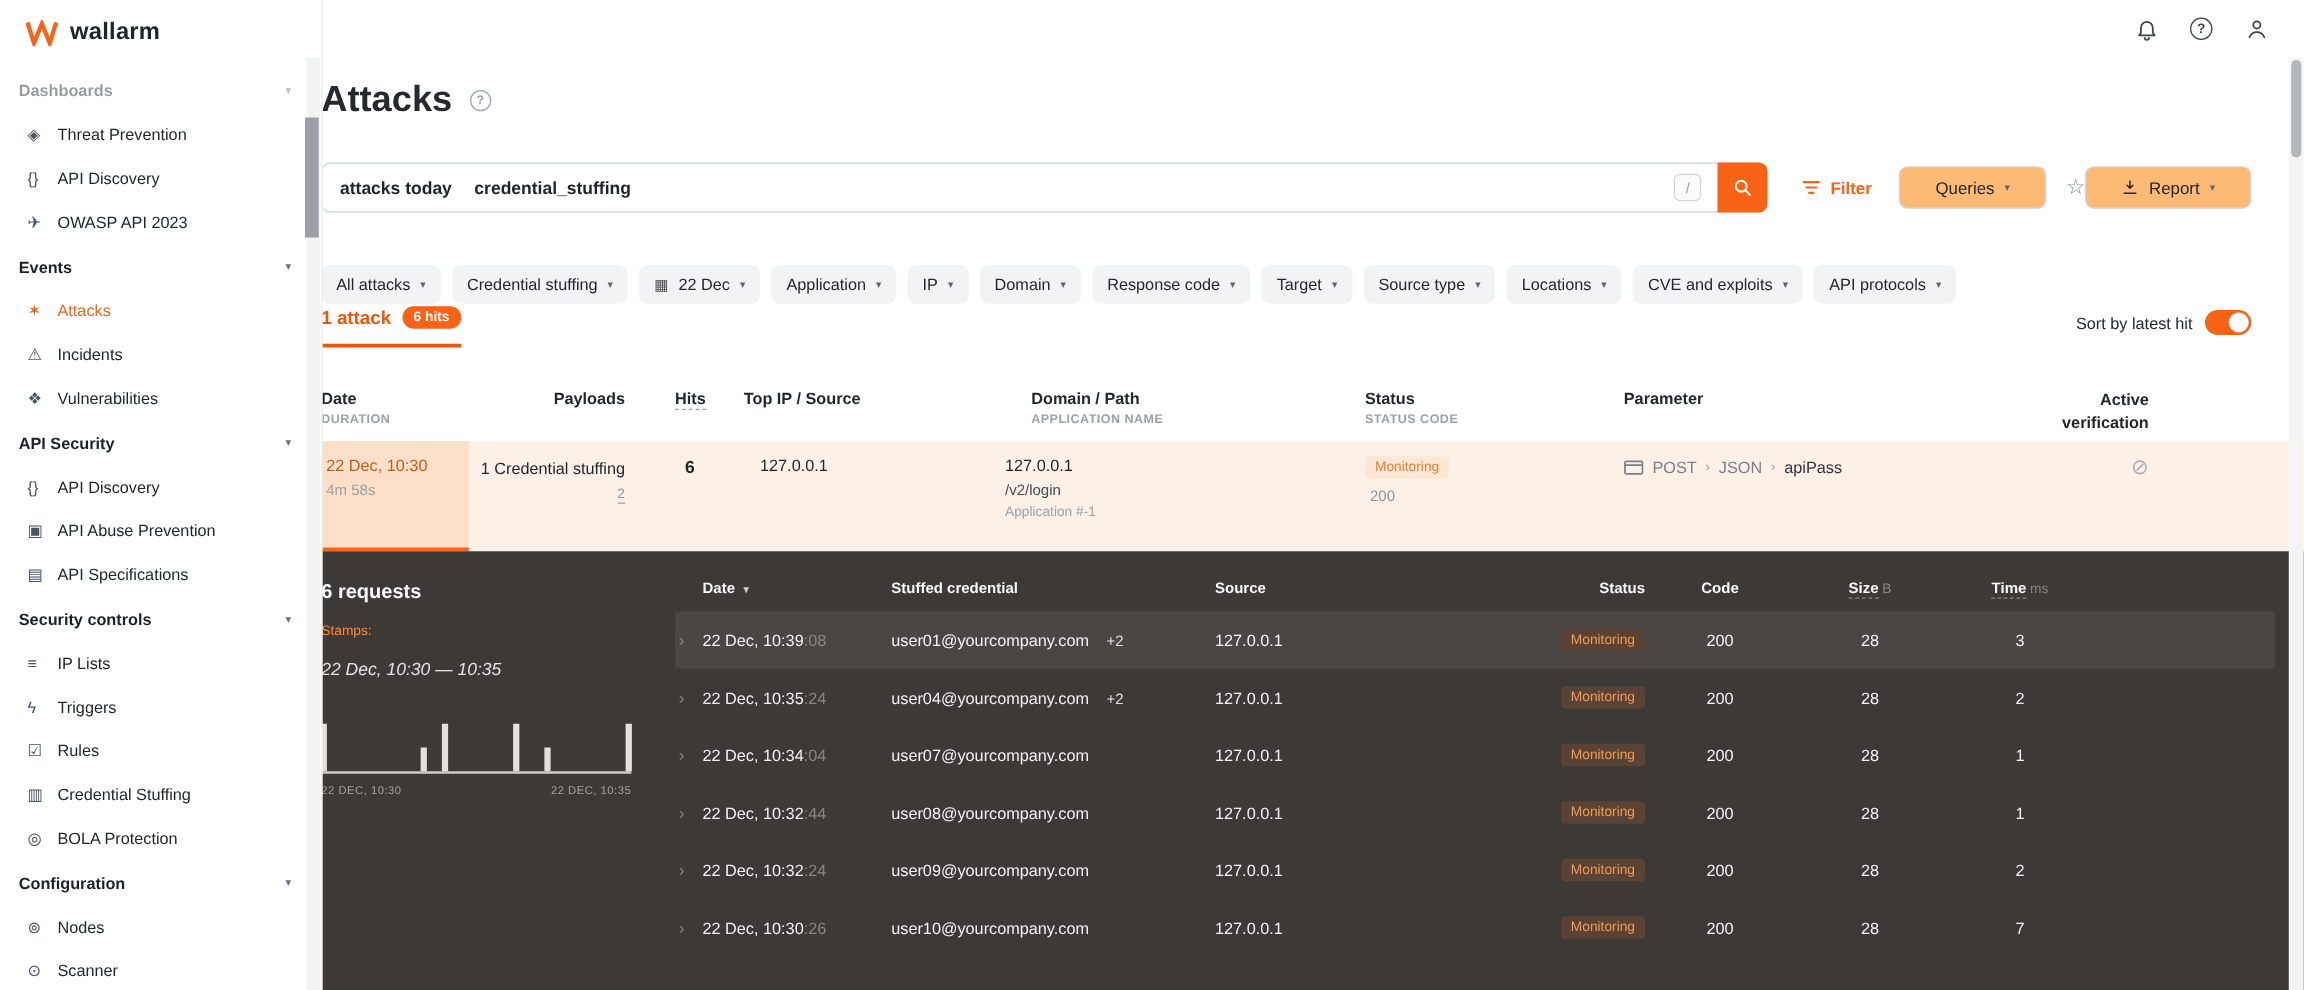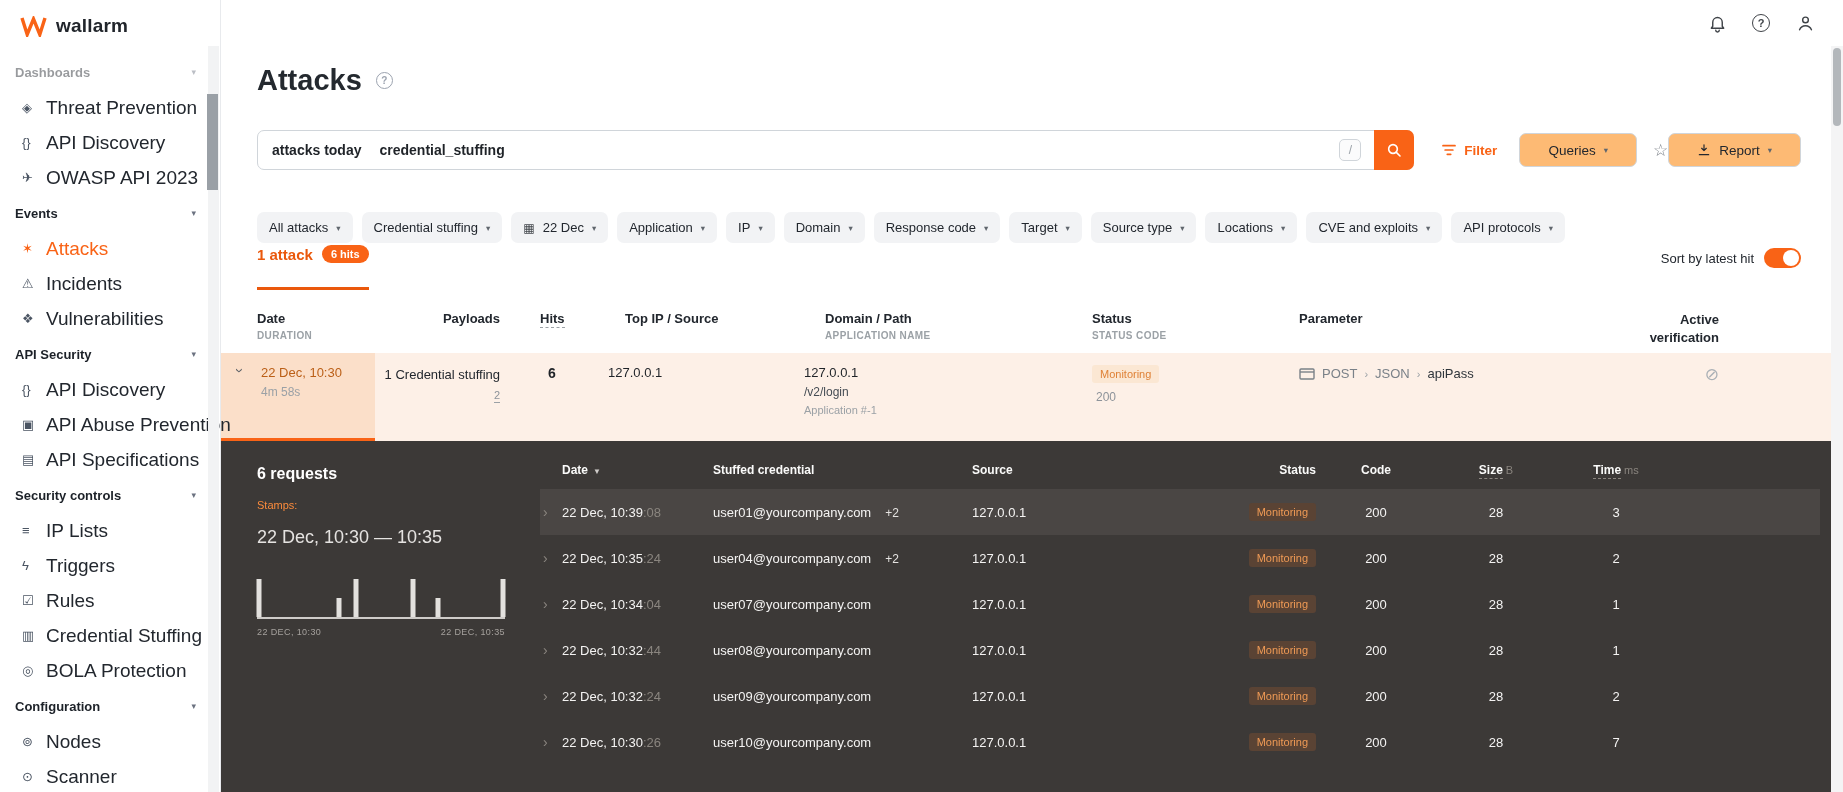--- a/index.html
+++ b/index.html
@@ -4,27 +4,27 @@
 <style>
   * { box-sizing: border-box; }
   html,body { margin:0; padding:0; }
   body {
     width:1843px; height:792px; position:relative; overflow:hidden;
     background:#ffffff; color:#1f2328;
     font-family:"Liberation Sans","DejaVu Sans",sans-serif; font-size:13px;
   }
 
   
-  #sidebar { position:absolute; left:0; top:0; width:221px; height:792px; background:#fff; border-right:1px solid #e8eaed; z-index:5; }
+  #sidebar { position:absolute; left:0; top:0; width:258px; height:792px; background:#fff; border-right:1px solid #e8eaed; z-index:5; }
   .logo-row { height:52px; display:flex; align-items:center; padding-left:20px; gap:9px; }
   .logo-text { font-size:19px; font-weight:700; color:#21252b; letter-spacing:.2px; }
   #nav { padding-top:2px; }
   .nav-row { display:flex; align-items:center; height:35px; padding:0 24px 0 22px; cursor:pointer; }
   .nav-icon { width:24px; flex:none; font-size:13px; color:#4b5563; }
-  .nav-label { font-size:19px; color:#22272e; white-space:nowrap; }
+  .nav-label { font-size:13px; color:#22272e; white-space:nowrap; }
   .nav-chevron { margin-left:auto; font-size:9px; color:#6b7280; }
   .nav-row.nav-header { height:36px; padding-left:15px; }
   .nav-row.nav-header .nav-label { font-weight:700; font-size:13px; color:#1c2128; }
   .nav-row.active .nav-label, .nav-row.active .nav-icon { color:#f96316; }
   .nav-row.faded { opacity:.45;gap:24px; }
   .sb-track { position:absolute; right:1px; top:46px; bottom:0; width:11px; background:#f2f3f4; }
   .sb-thumb { position:absolute; right:1px; top:48px; width:11px; height:96px; background:#9aa0a6; }
 
   
   #main { position:absolute; left:221px; top:0; right:0; bottom:0; }
@@ -50,36 +50,36 @@
   .report-btn { margin-left:auto; }
   .chev { font-size:8.5px; color:#60666d; }
 
   
   .chips-row { position:absolute; left:36px; top:212px; display:flex; gap:9px; }
   .chip { height:31px; background:#f2f3f5; border-radius:7px; display:flex; align-items:center; gap:8px; padding:0 12px; font-size:13px; color:#22272e; cursor:pointer; white-space:nowrap; }
   .chip-icon { font-size:12px; color:#44484d; }
 
   
   .results-row { position:absolute; left:36px; right:42px; top:245px; display:flex; justify-content:space-between; align-items:flex-start; }
-  .attack-count-wrap { display:flex; align-items:center; gap:9px; padding-bottom:24px; border-bottom:3px solid #ea580c; }
+  .attack-count-wrap { display:flex; align-items:center; gap:9px; padding-bottom:12px; border-bottom:3px solid #ea580c; }
   .attack-count { color:#ea580c; font-weight:700; font-size:15px; }
   .hits-badge { background:#f96316; color:#fff; font-size:11px; font-weight:700; padding:3px 9px; border-radius:10px; }
   .sort-wrap { display:flex; align-items:center; gap:10px; margin-top:3px; }
   .sort-label { font-size:13px; color:#22272e; }
   .toggle { width:37px; height:20px; border-radius:10px; background:#f96316; position:relative; cursor:pointer; }
   .toggle-knob { position:absolute; right:2px; top:2px; width:16px; height:16px; border-radius:50%; background:#fff; }
 
   
   .atk-header { position:absolute; left:0; right:0; top:303px; height:50px; }
   .hcell { position:absolute; top:8px; }
   .hlabel { font-size:13px; font-weight:700; color:#22272e; }
   .hsub { font-size:10px; font-weight:600; color:#9ba1a6; margin-top:4px; letter-spacing:.4px; }
   .dashed { border-bottom:1px dashed #9ba1a6; padding-bottom:1px; cursor:pointer; }
   .hc-date{left:36px;} .hc-payloads{left:120px;width:159px;text-align:right;}
-  .hc-hits{left:319px;} .hc-ip{left:404px;} .hc-domain{left:583px;margin-left:21px;}
+  .hc-hits{left:319px;} .hc-ip{left:374px;} .hc-domain{left:583px;margin-left:21px;}
   .hc-status{left:871px;} .hc-param{left:1078px;}
   .hc-verify{left:1412px;width:86px;text-align:right;line-height:1.35;}
 
   
   .attack-row { position:absolute; left:0; right:0; top:353px; height:88px; background:#fdf0e7; cursor:pointer; }
   .date-cell { position:absolute; left:0; top:0; bottom:0; width:154px; background:#fbdfc9; border-bottom:3px solid #f96316; }
   .row-chevron { position:absolute; left:17px; top:9px; color:#585f66; font-size:15px; transform:rotate(90deg); cursor:pointer; }
   .ar-date { position:absolute; left:40px; top:12px; font-size:13px; color:#bb5f17; }
   .ar-duration { position:absolute; left:40px; top:32px; font-size:12px; color:#9ba1a6; }
   .ar-payloads { position:absolute; left:120px; width:159px; top:12px; text-align:right; font-size:13px; color:#22272e; line-height:1.5; }
@@ -93,21 +93,21 @@
   .light-badge { display:inline-block; background:#fbe7d3; color:#df8136; font-size:11px; padding:3px 8px; border-radius:3px; }
   .ar-code { font-size:12px; color:#8d939a; margin-top:7px; padding-left:4px; }
   .ar-param { position:absolute; left:1078px; top:13px; display:flex; align-items:center; gap:7px; font-size:13px; }
   .param-muted { color:#7a8188; } .param-sep { color:#9ba1a6; font-size:11px; } .param-name { color:#30363c; }
   .ar-verify { position:absolute; left:1412px; width:86px; top:11px; text-align:right; color:#aab0b6; font-size:17px; }
 
   
   .detail-panel { position:absolute; left:0; right:0; top:441px; bottom:0; background:#3c3937; color:#f4f3f2; }
   .dp-title { position:absolute; left:36px; top:24px; font-size:16px; font-weight:700; color:#fff; }
   .dp-stamps-label { position:absolute; left:36px; top:58px; font-size:11px; color:#fb8b3c; cursor:pointer; }
-  .dp-range { position:absolute; left:36px; top:86px; font-size:18px; color:#e5e3e1; }
+  .dp-range { position:absolute; left:36px; top:86px; font-size:14px; color:#e5e3e1;font-style:italic; }
   .dp-chart { position:absolute; left:36px; top:138px; width:248px; height:40px; border-bottom:2px solid #cfccc9; }
   .hbar { position:absolute; bottom:0; width:5px; background:#e3e1de; transform:translateX(-50%); }
   .dp-chart-labels { position:absolute; left:36px; top:186px; width:248px; display:flex; justify-content:space-between; font-size:9px; letter-spacing:.4px; color:#a5a19d; }
 
   .dp-table { position:absolute; left:319px; top:10px; right:23px; }
   .dp-hrow, .dp-row { display:grid; grid-template-columns:22px 151px 259px 230px 114px 120px 120px 120px 1fr; align-items:center; }
   .dp-hrow { height:38px; font-size:12px; font-weight:700; color:#fafaf9; }
   .dp-row { height:46px; font-size:13px; color:#f4f3f2; cursor:pointer; }
   .dp-row.highlight { background:#4a4644; }
   .dh-status,.dc-status { text-align:right; }

